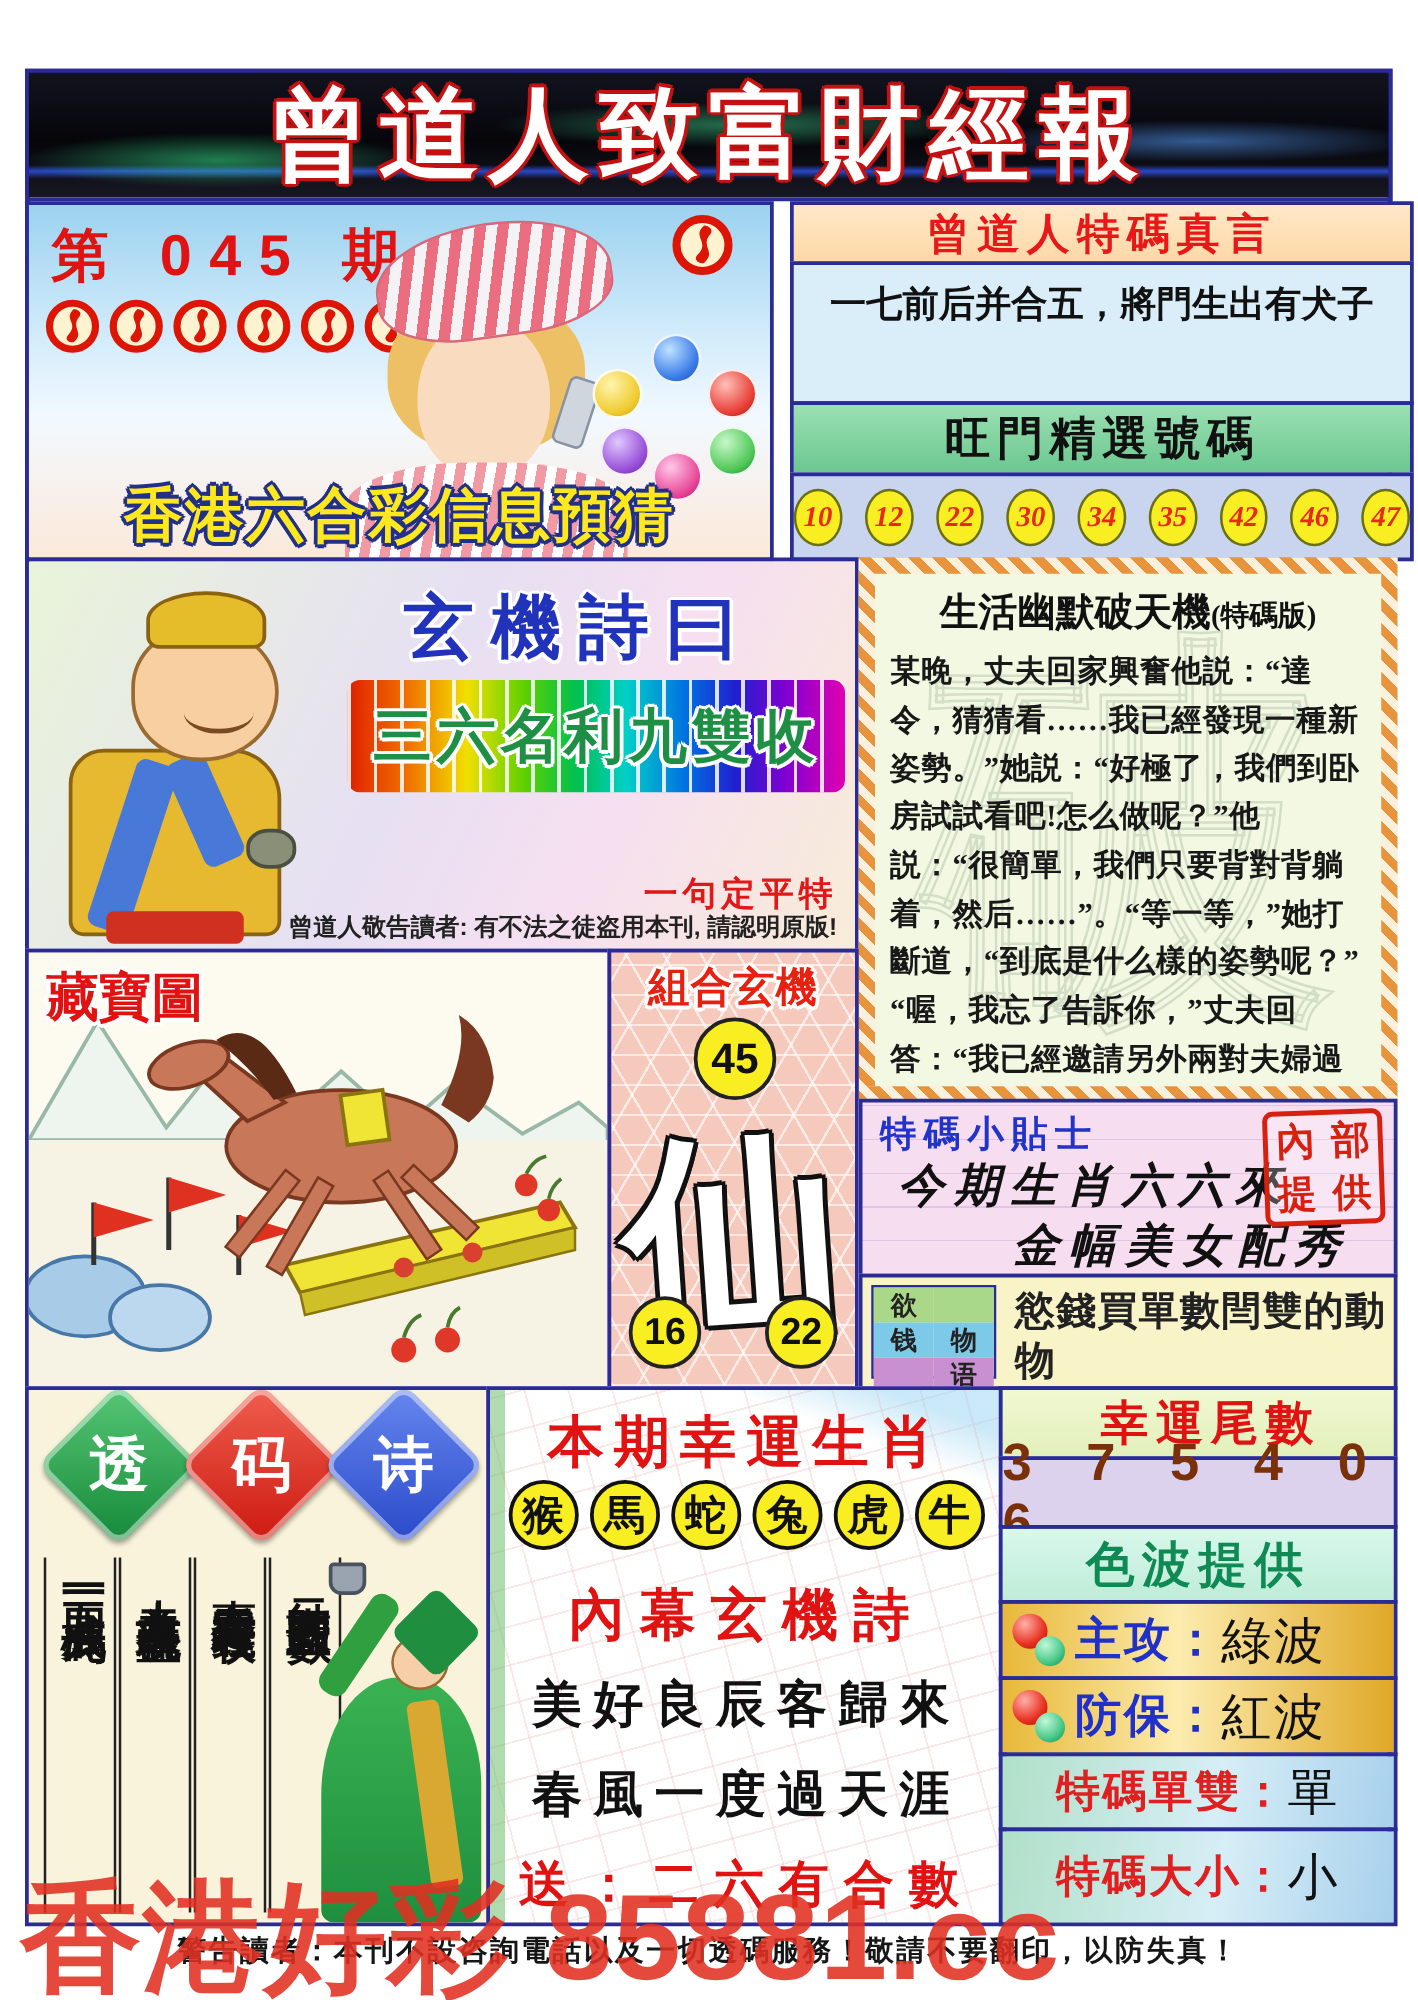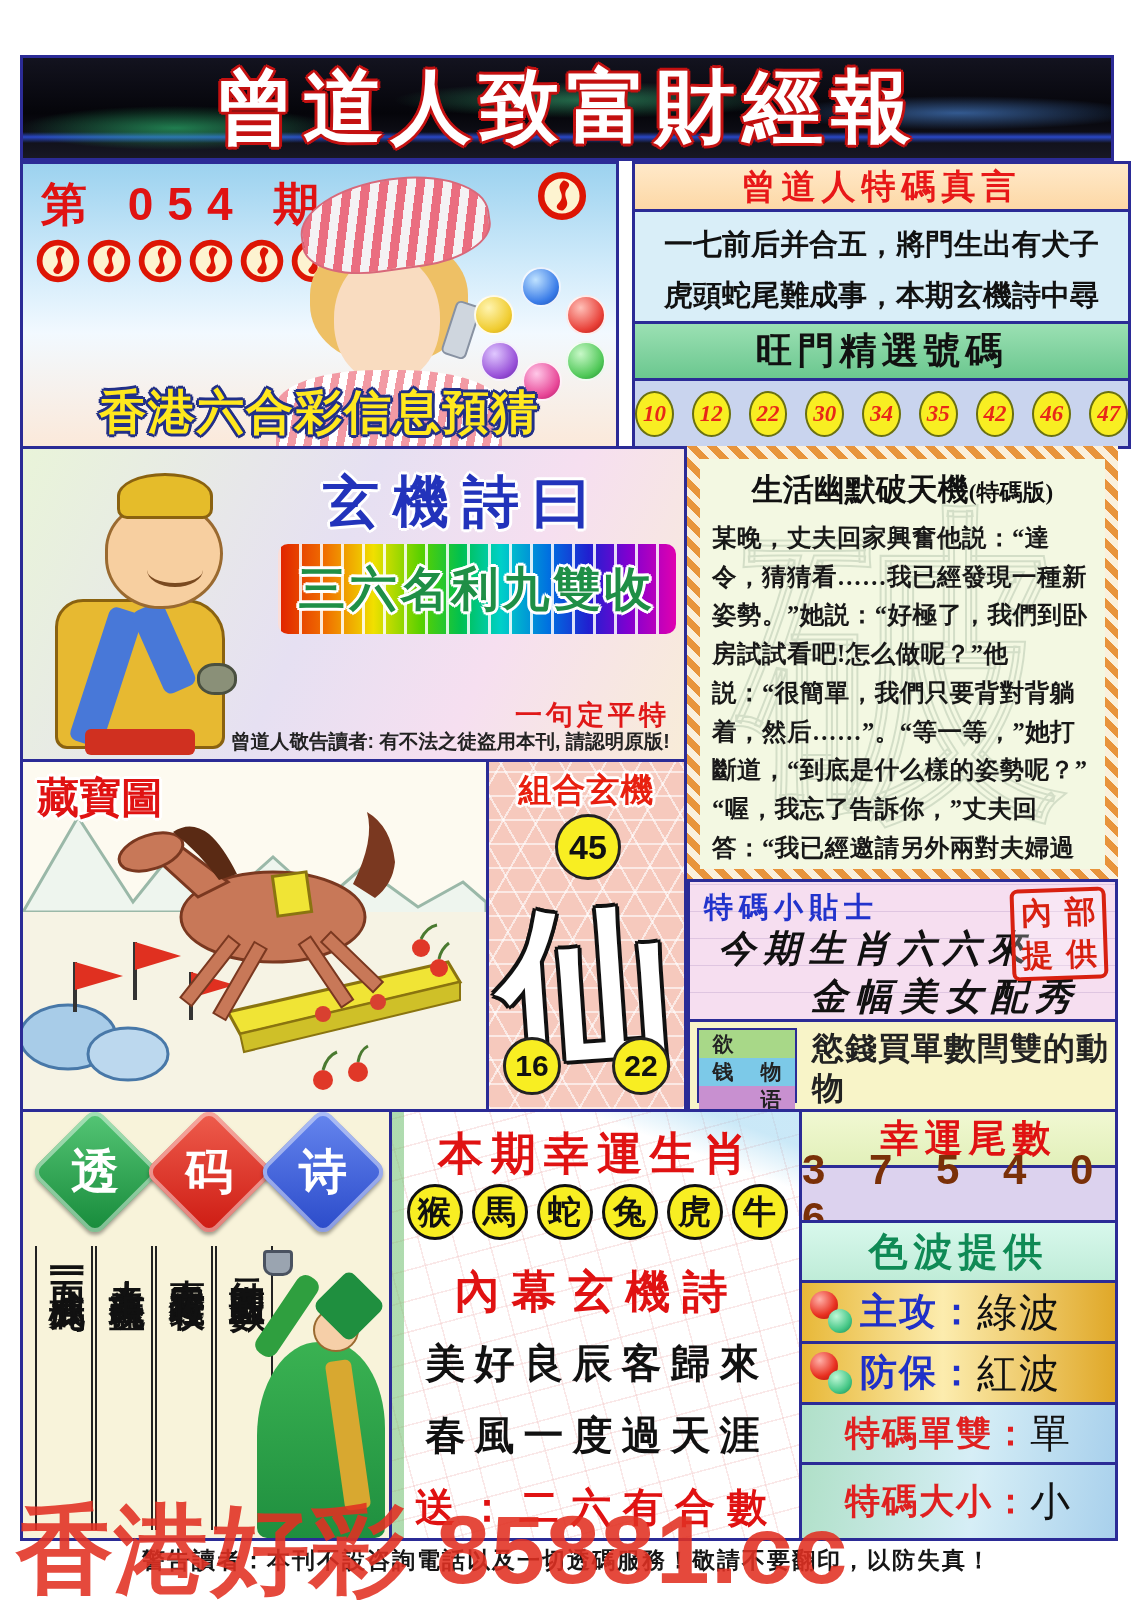--- a/index.html
+++ b/index.html
@@ -210,21 +210,21 @@
 </head>
 <body>
 
 <div class="page">
 
   <div class="panel masthead">
     <div class="masthead-title stroke-red">曾道人致富財經報</div>
   </div>
 
   <div class="panel photo-panel">
-    <div class="issue-no">第 054 期</div>
+    <div class="issue-no">第 045 期</div>
     <div class="flame-row">
       <svg width="46" height="46" viewBox="0 0 40 40">
           <circle cx="20" cy="20" r="16" fill="#fdf3d0" stroke="#dd1504" stroke-width="5"></circle>
           <path d="M21 8 C13 15,25 18,17 26 C14 29,18 32,21 31 C29 24,18 21,25 13 C27 10,23 8,21 8 Z" fill="#dd1504"></path>
         </svg>
       <svg width="46" height="46" viewBox="0 0 40 40">
           <circle cx="20" cy="20" r="16" fill="#fdf3d0" stroke="#dd1504" stroke-width="5"></circle>
           <path d="M21 8 C13 15,25 18,17 26 C14 29,18 32,21 31 C29 24,18 21,25 13 C27 10,23 8,21 8 Z" fill="#dd1504"></path>
         </svg>
       <svg width="46" height="46" viewBox="0 0 40 40">
@@ -268,21 +268,20 @@
       <div class="ball" style="left:6px;top:74px;background:radial-gradient(circle at 35% 30%,#e0c8ff,#9850d8 65%,#6020a0);"></div>
       <div class="ball" style="left:92px;top:74px;background:radial-gradient(circle at 35% 30%,#c8f8c8,#50c858 65%,#188828);"></div>
       <div class="ball" style="left:48px;top:94px;background:radial-gradient(circle at 35% 30%,#ffc8e8,#e84898 65%,#b01060);"></div>
     </div>
     <div class="caption stroke-navy">香港六合彩信息預猜</div>
   </div>
 
   <div class="tr-row tr1">曾道人特碼真言</div>
   <div class="tr-row tr2">
     <div>一七前后并合五，將門生出有犬子</div>
-    <div>虎頭蛇尾難成事，本期玄機詩中尋</div>
   </div>
   <div class="tr-row tr3">旺門精選號碼</div>
   <div class="tr-row tr4">
     <div class="num-ball">10</div>
     <div class="num-ball">12</div>
     <div class="num-ball">22</div>
     <div class="num-ball">30</div>
     <div class="num-ball">34</div>
     <div class="num-ball">35</div>
     <div class="num-ball">42</div>

